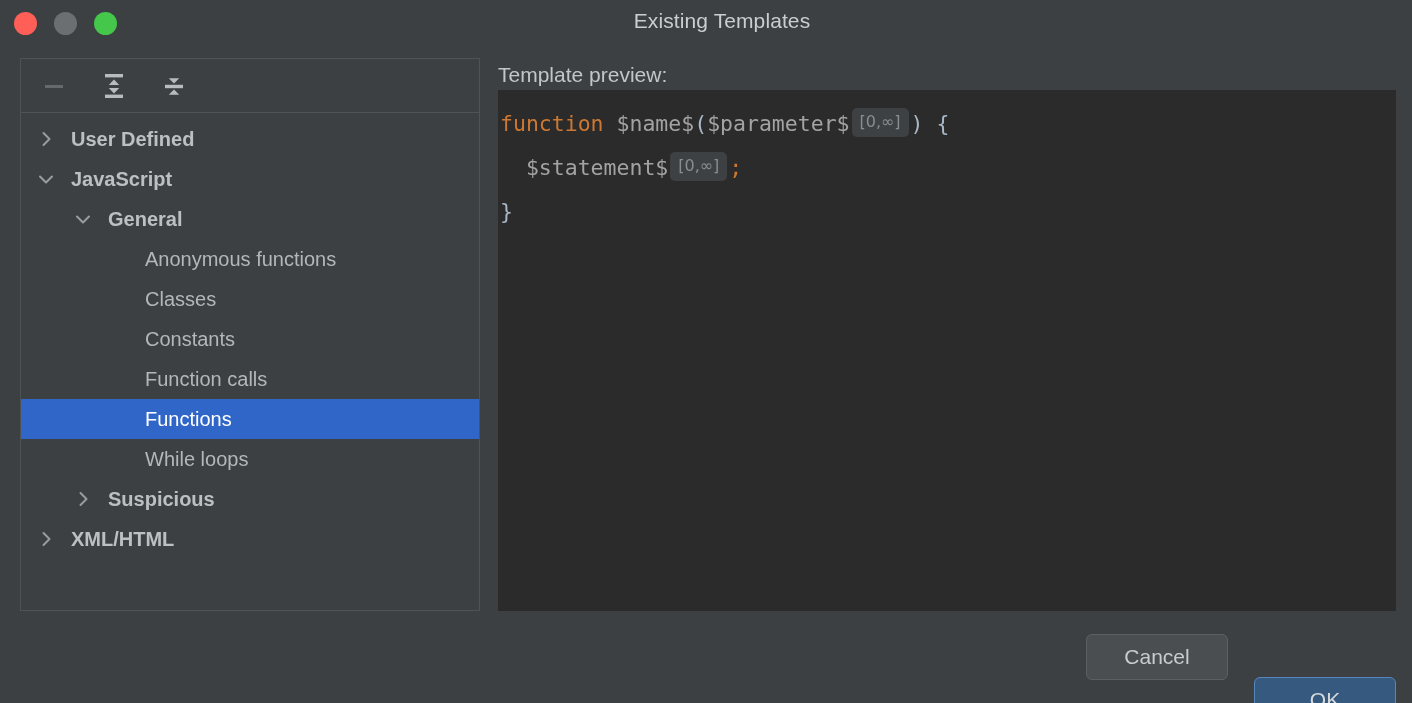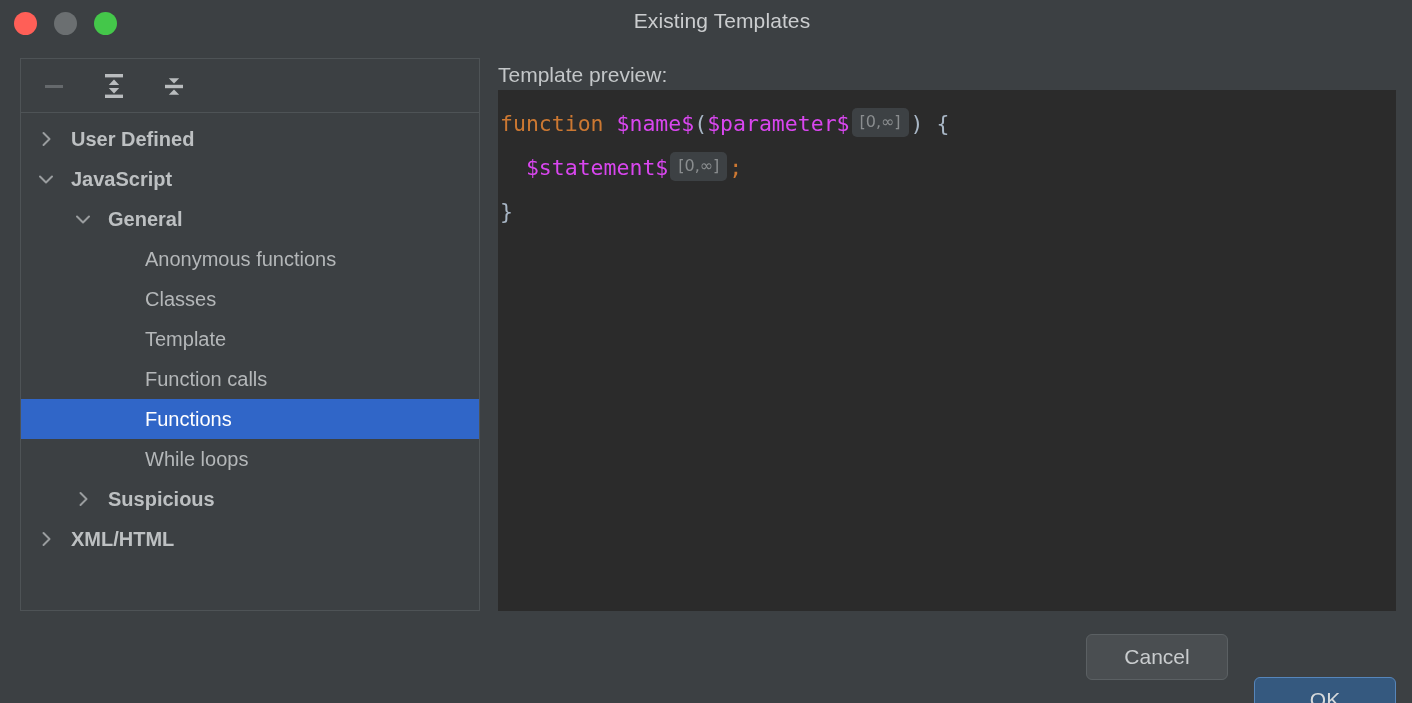--- a/index.html
+++ b/index.html
@@ -142,21 +142,21 @@
   .code-line {
     font-family: "DejaVu Sans Mono", monospace;
     font-size: 21.5px;
     line-height: 44px;
     color: #a9b7c6;
     white-space: pre;
     padding-left: 2px;
     display: block;
   }
   .tok-kw   { color: #cc7832; }
-  .tok-var  { color: #d946ef; }
+  .tok-var  { color: #a3a3a3; }
   .tok-punc { color: #a9b7c6; }
   .tok-semi { color: #cc7832; }
   .badge {
     display: inline-block;
     background: #3d4144;
     color: #8a8d8f;
     border-radius: 5px;
     font-family: "DejaVu Sans", sans-serif;
     font-size: 16px;
     line-height: 20px;
@@ -274,21 +274,21 @@
         <div class="tree-row">
           <div style="width: 88px; flex: 0 0 auto;"></div>
           <div class="twisty"></div>
           <div style="width: 14px; flex: 0 0 auto;"></div>
           <span class="tree-label">Classes</span>
         </div>
         <div class="tree-row">
           <div style="width: 88px; flex: 0 0 auto;"></div>
           <div class="twisty"></div>
           <div style="width: 14px; flex: 0 0 auto;"></div>
-          <span class="tree-label">Template</span>
+          <span class="tree-label">Constants</span>
         </div>
         <div class="tree-row">
           <div style="width: 88px; flex: 0 0 auto;"></div>
           <div class="twisty"></div>
           <div style="width: 14px; flex: 0 0 auto;"></div>
           <span class="tree-label">Function calls</span>
         </div>
         <div class="tree-row selected">
           <div style="width: 88px; flex: 0 0 auto;"></div>
           <div class="twisty"></div>

